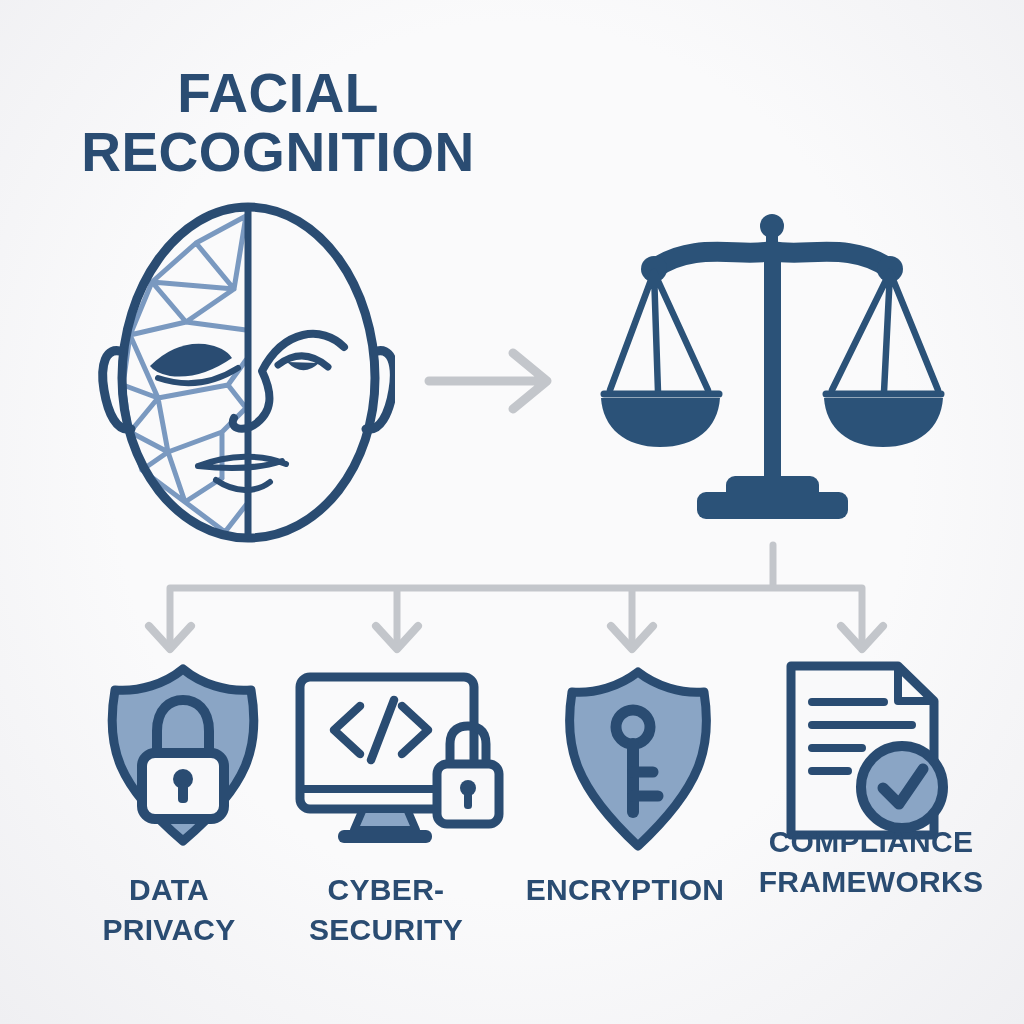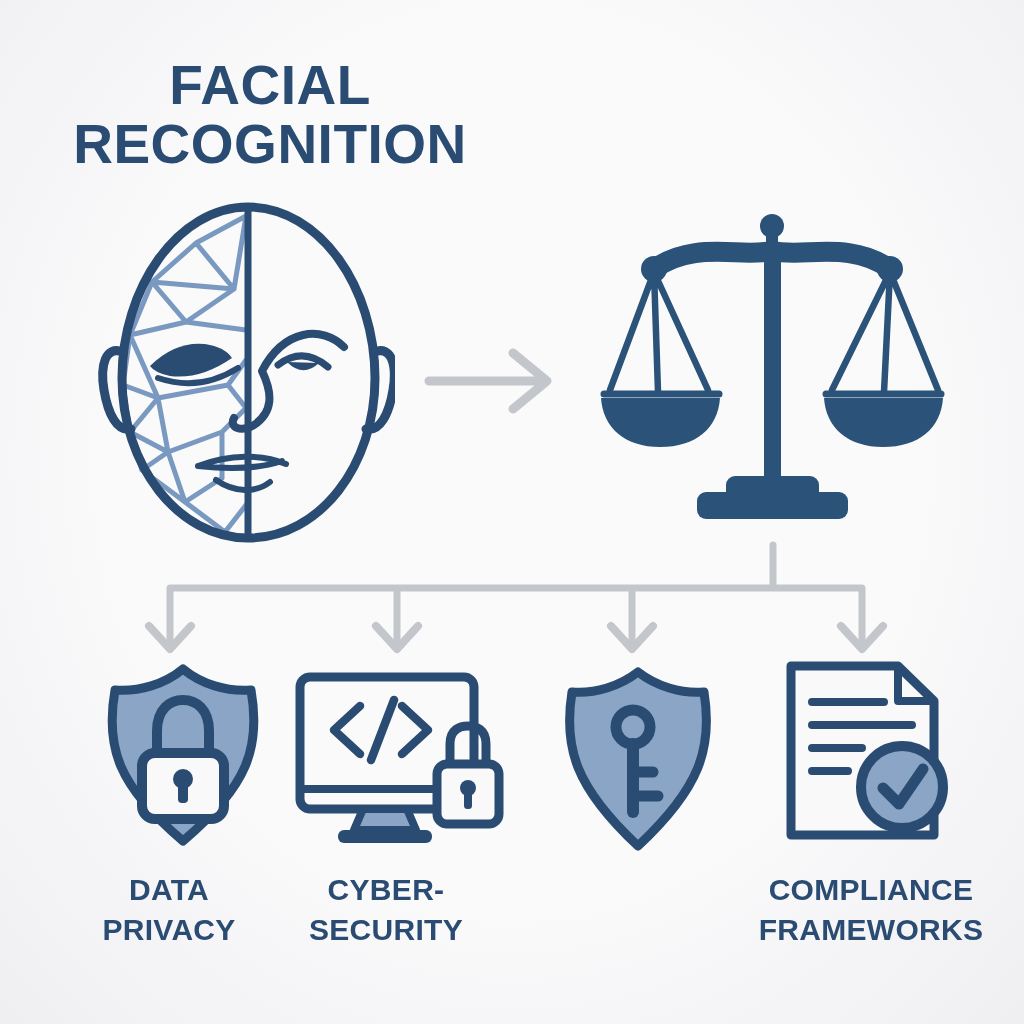--- a/index.html
+++ b/index.html
@@ -15,21 +15,21 @@
   body{
     width:1024px;height:1024px;overflow:hidden;
     font-family:"Liberation Sans","DejaVu Sans",sans-serif;
     background:var(--background);
   }
   .canvas{
     position:relative;width:1024px;height:1024px;
     background:radial-gradient(ellipse at 50% 45%, #fafafb 55%, #efeff2 100%);
   }
   .title{
-    position:absolute;margin:0;transform:translateX(-50%);
+    position:absolute;margin:8px;transform:translateX(-50%);
     font-size:55px;font-weight:700;line-height:59px;letter-spacing:.5px;
     color:var(--navy);text-align:center;white-space:pre-line;
   }
   .item-label{
     position:absolute;transform:translateX(-50%);
     font-size:30px;font-weight:700;line-height:40px;letter-spacing:.3px;
     color:var(--navy);text-align:center;white-space:pre-line;
   }
   svg{position:absolute;display:block;}
   .ol{fill:none;stroke:var(--navy);stroke-linecap:round;stroke-linejoin:round;}
@@ -150,16 +150,17 @@
     <g>
       <circle class="fblue" stroke-width="10" cx="902" cy="787" r="41"></circle>
       <path class="ol" stroke-width="11" d="M883,788 L899,804 L923,769"></path>
     </g>
   </svg>
 
   <div class="item-label" style="left:169px;top:870px;">DATA
 PRIVACY</div>
   <div class="item-label" style="left:386px;top:870px;">CYBER-
 SECURITY</div>
-  <div class="item-label" style="left:871px;top:870px;">COMPLIANCE
+  <div class="item-label" style="left:625px;top:870px;">ENCRYPTION</div>
+  <div class="item-label" style="left:871px;top:822px;">COMPLIANCE
 FRAMEWORKS</div>
 
 </div>
 
 </body></html>

